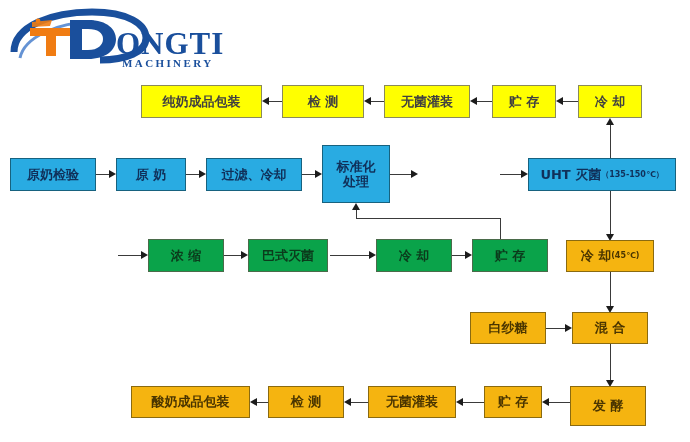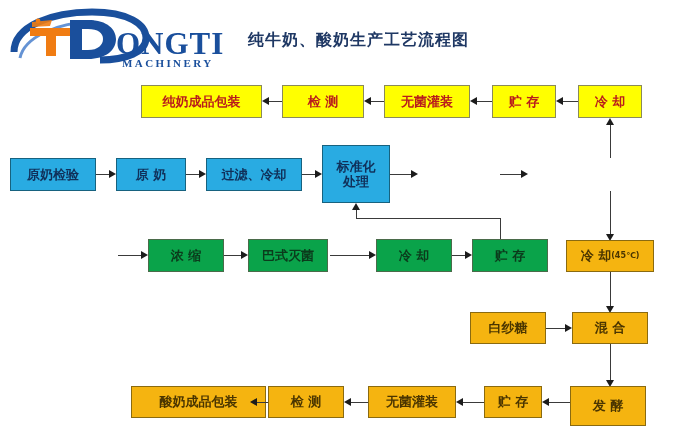--- a/index.html
+++ b/index.html
@@ -30,21 +30,21 @@
     position:absolute;
     box-sizing:border-box;
     display:flex;align-items:center;justify-content:center;
     text-align:center;
     font-size:13px;
     font-weight:bold;
     line-height:1.18;
     white-space:nowrap;
     border:1px solid #6b6b4a;
   }
-  .box.yellow{background:#ffff00;color:#b91c1c;border-color:#8a8a5a;}
+  .box.yellow{background:#ffff00;color:#404040;border-color:#8a8a5a;}
   .box.blue  {background:#29abe2;color:#10305a;border-color:#17627f;}
   .box.green {background:#0aa34a;color:#0b3b1c;border-color:#4a6b4a;}
   .box.orange{background:#f5b410;color:#4a3500;border-color:#8a6a10;}
   .box .sub{font-size:8px;font-weight:bold;letter-spacing:0;}
   .box .two{display:block;font-family:Liberation Serif, serif;}
 
   
   .ln{position:absolute;background:#3a3a3a;}
   .ln.h{height:1px;}
   .ln.v{width:1px;}
@@ -71,21 +71,20 @@
 
       <path d="M62 12 L80 12 C100 12 108 22 108 31 C108 42 98 51 80 51 L62 51 Z
                M74 21 L74 42 L80 42 C90 42 95 37 95 31 C95 25 90 21 80 21 Z" fill="#1a4f9c"></path>
 
       <text x="108" y="46" font-family="'Liberation Serif','DejaVu Serif',serif" font-size="31" font-weight="bold" fill="#1a4f9c" letter-spacing="1">ONGTIE</text>
 
       <text x="114" y="59" font-family="'Liberation Serif','DejaVu Serif',serif" font-size="11" font-weight="bold" fill="#1a4f9c" letter-spacing="2.4">MACHINERY</text>
     </svg>
   </div>
 
-  <div class="title">纯牛奶、酸奶生产工艺流程图</div>
 
   <div class="box yellow" style="left:141px;top:85px;width:121px;height:33px;">
     <span>纯奶成品包装</span>
   </div>
   <div class="box yellow" style="left:282px;top:85px;width:82px;height:33px;">
     <span>检 测</span>
   </div>
   <div class="box yellow" style="left:384px;top:85px;width:86px;height:33px;">
     <span>无菌灌装</span>
   </div>
@@ -113,20 +112,24 @@
   </div>
   <div class="box blue" style="left:116px;top:158px;width:70px;height:33px;">
     <span>原 奶</span>
   </div>
   <div class="box blue" style="left:206px;top:158px;width:96px;height:33px;text-align:right;">
     <span>过滤、冷却</span>
   </div>
   <div class="box blue" style="left:322px;top:145px;width:68px;height:58px;flex-direction:column;">
     <span class="two">标准化</span>
     <span class="two">处理</span>
+  </div>
+  <div class="box blue" style="left:528px;top:158px;width:148px;height:33px;">
+    <span>UHT 灭菌</span>
+      <span class="sub">（135-150℃）</span>
   </div>
 
   <div class="ln h" style="left:96px;top:174px;width:13px;"></div>
   <div class="arw right" style="left:109px;top:170px;"></div>
 
   <div class="ln h" style="left:186px;top:174px;width:13px;"></div>
   <div class="arw right" style="left:199px;top:170px;"></div>
 
   <div class="ln h" style="left:302px;top:174px;width:13px;"></div>
   <div class="arw right" style="left:315px;top:170px;"></div>
@@ -187,21 +190,21 @@
   <div class="box orange" style="left:470px;top:312px;width:76px;height:32px;">
     <span>白纱糖</span>
   </div>
 
   <div class="ln h" style="left:546px;top:328px;width:19px;"></div>
   <div class="arw right" style="left:565px;top:324px;"></div>
 
   <div class="ln v" style="left:610px;top:344px;height:36px;"></div>
   <div class="arw down" style="left:606px;top:380px;"></div>
 
-  <div class="box orange" style="left:131px;top:386px;width:135px;height:32px;">
+  <div class="box orange" style="left:131px;top:386px;width:119px;height:32px;">
     <span>酸奶成品包装</span>
   </div>
   <div class="box orange" style="left:268px;top:386px;width:76px;height:32px;">
     <span>检 测</span>
   </div>
   <div class="box orange" style="left:368px;top:386px;width:88px;height:32px;">
     <span>无菌灌装</span>
   </div>
   <div class="box orange" style="left:484px;top:386px;width:58px;height:32px;">
     <span>贮 存</span>

